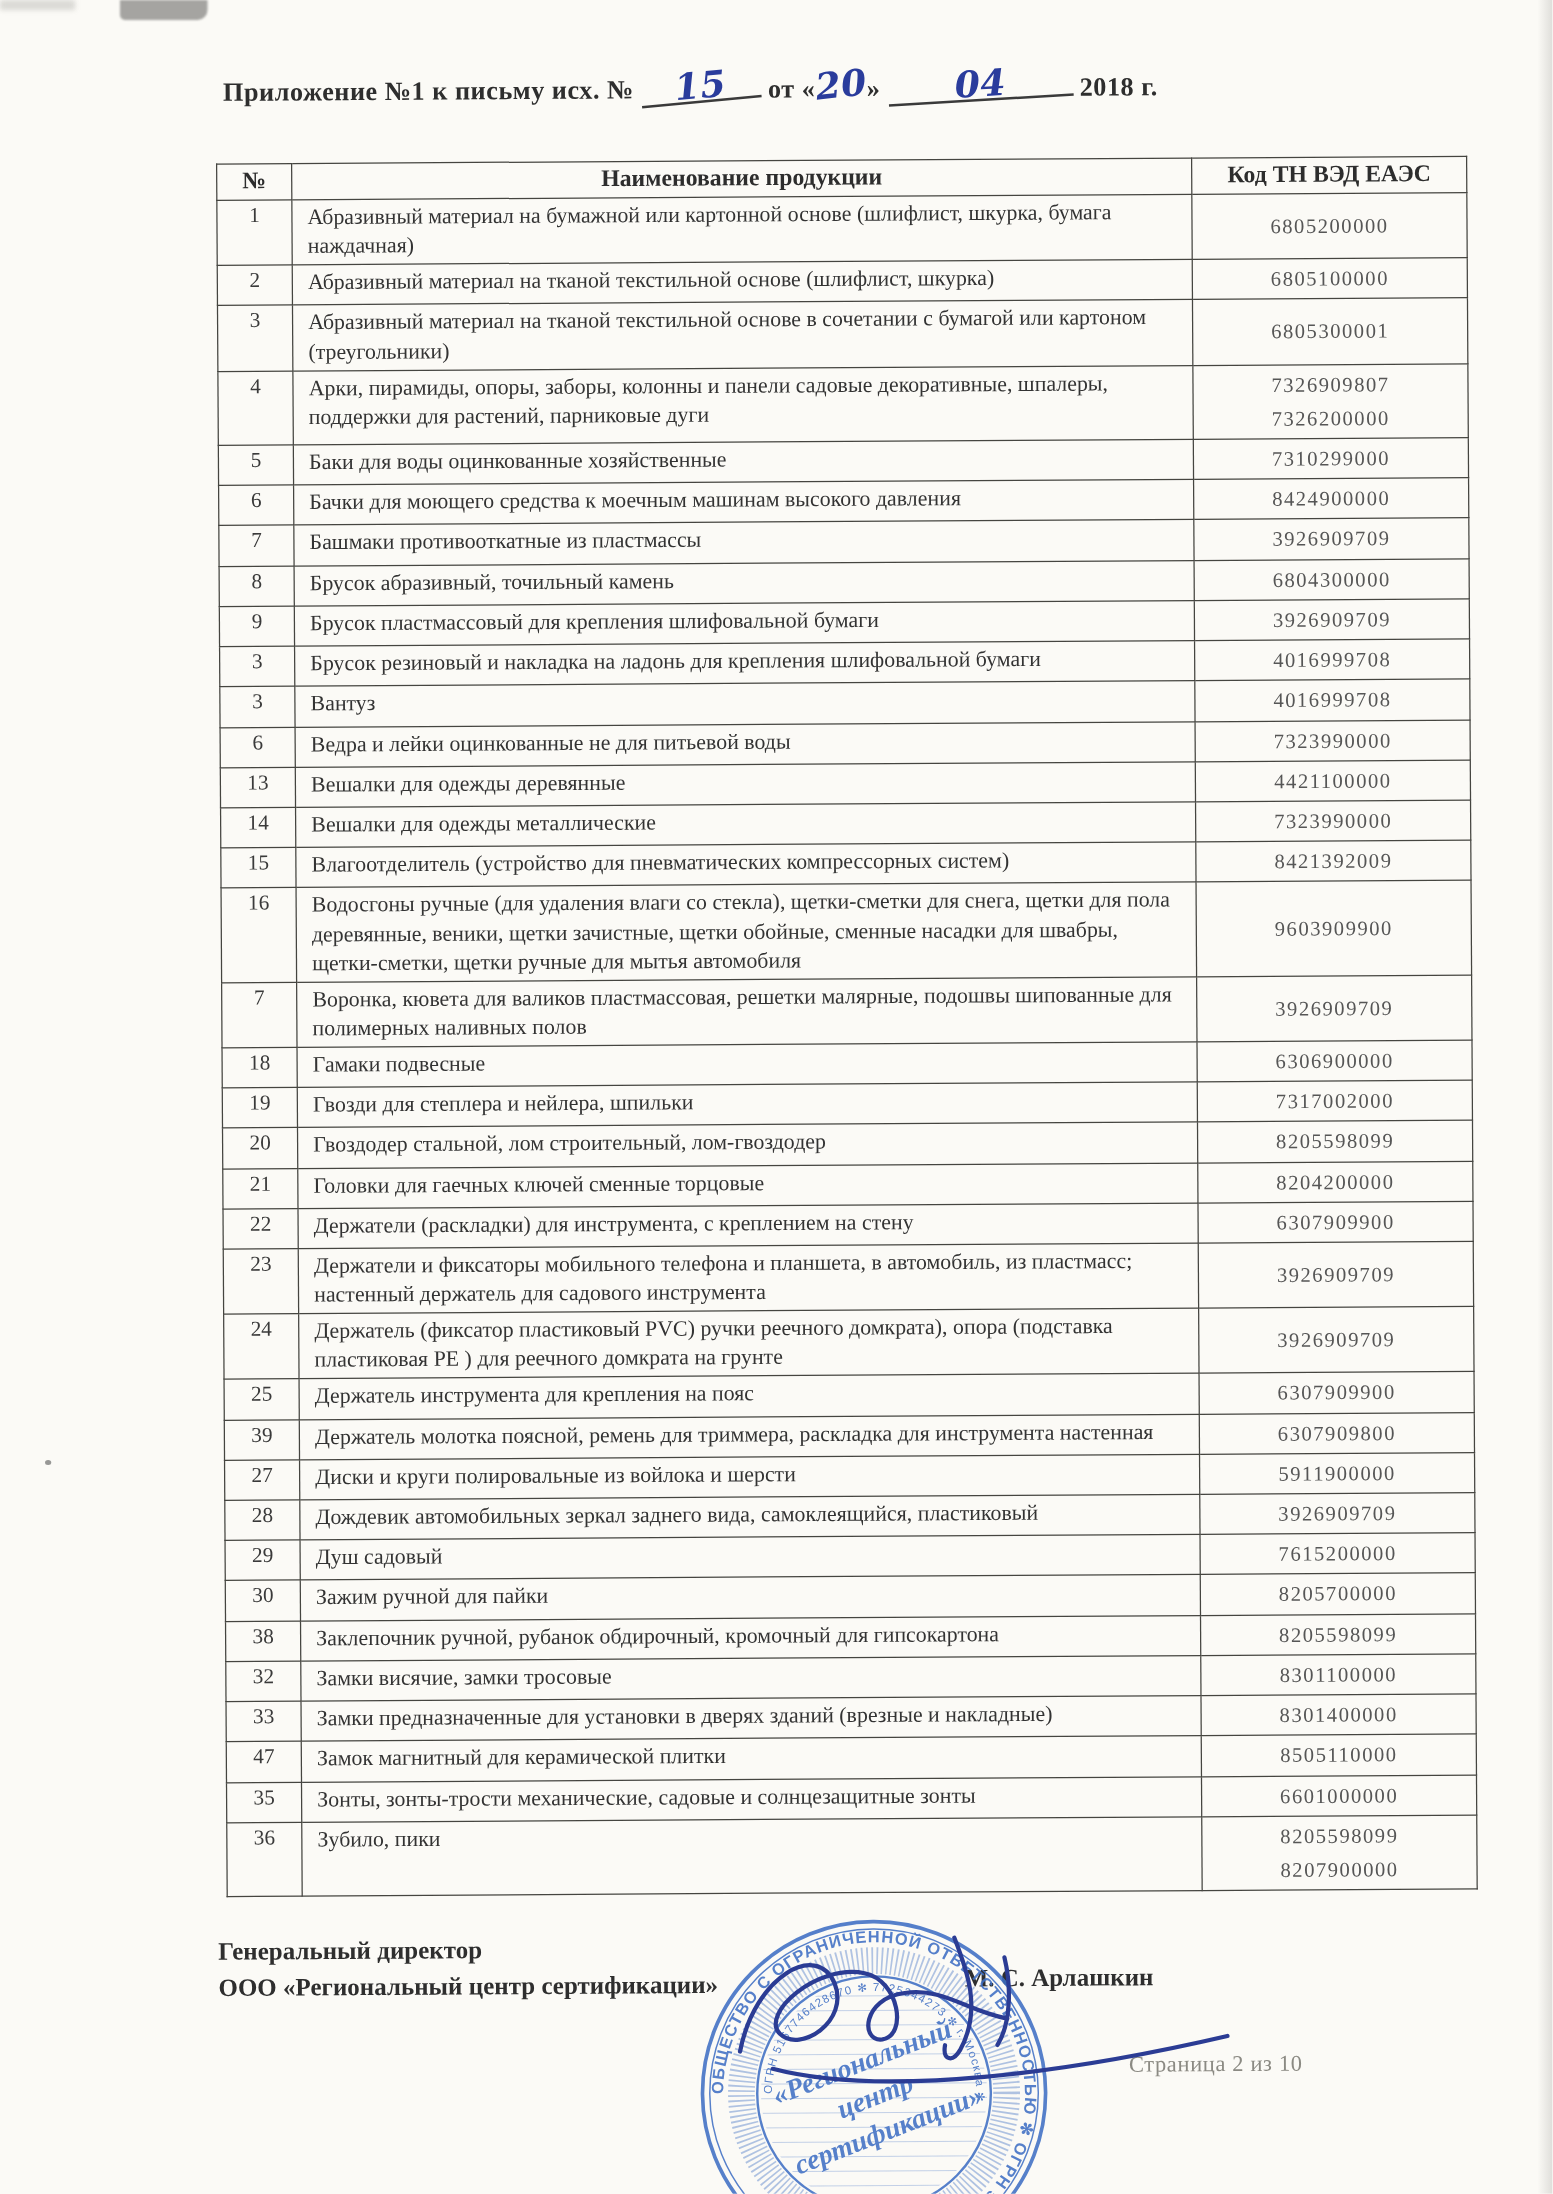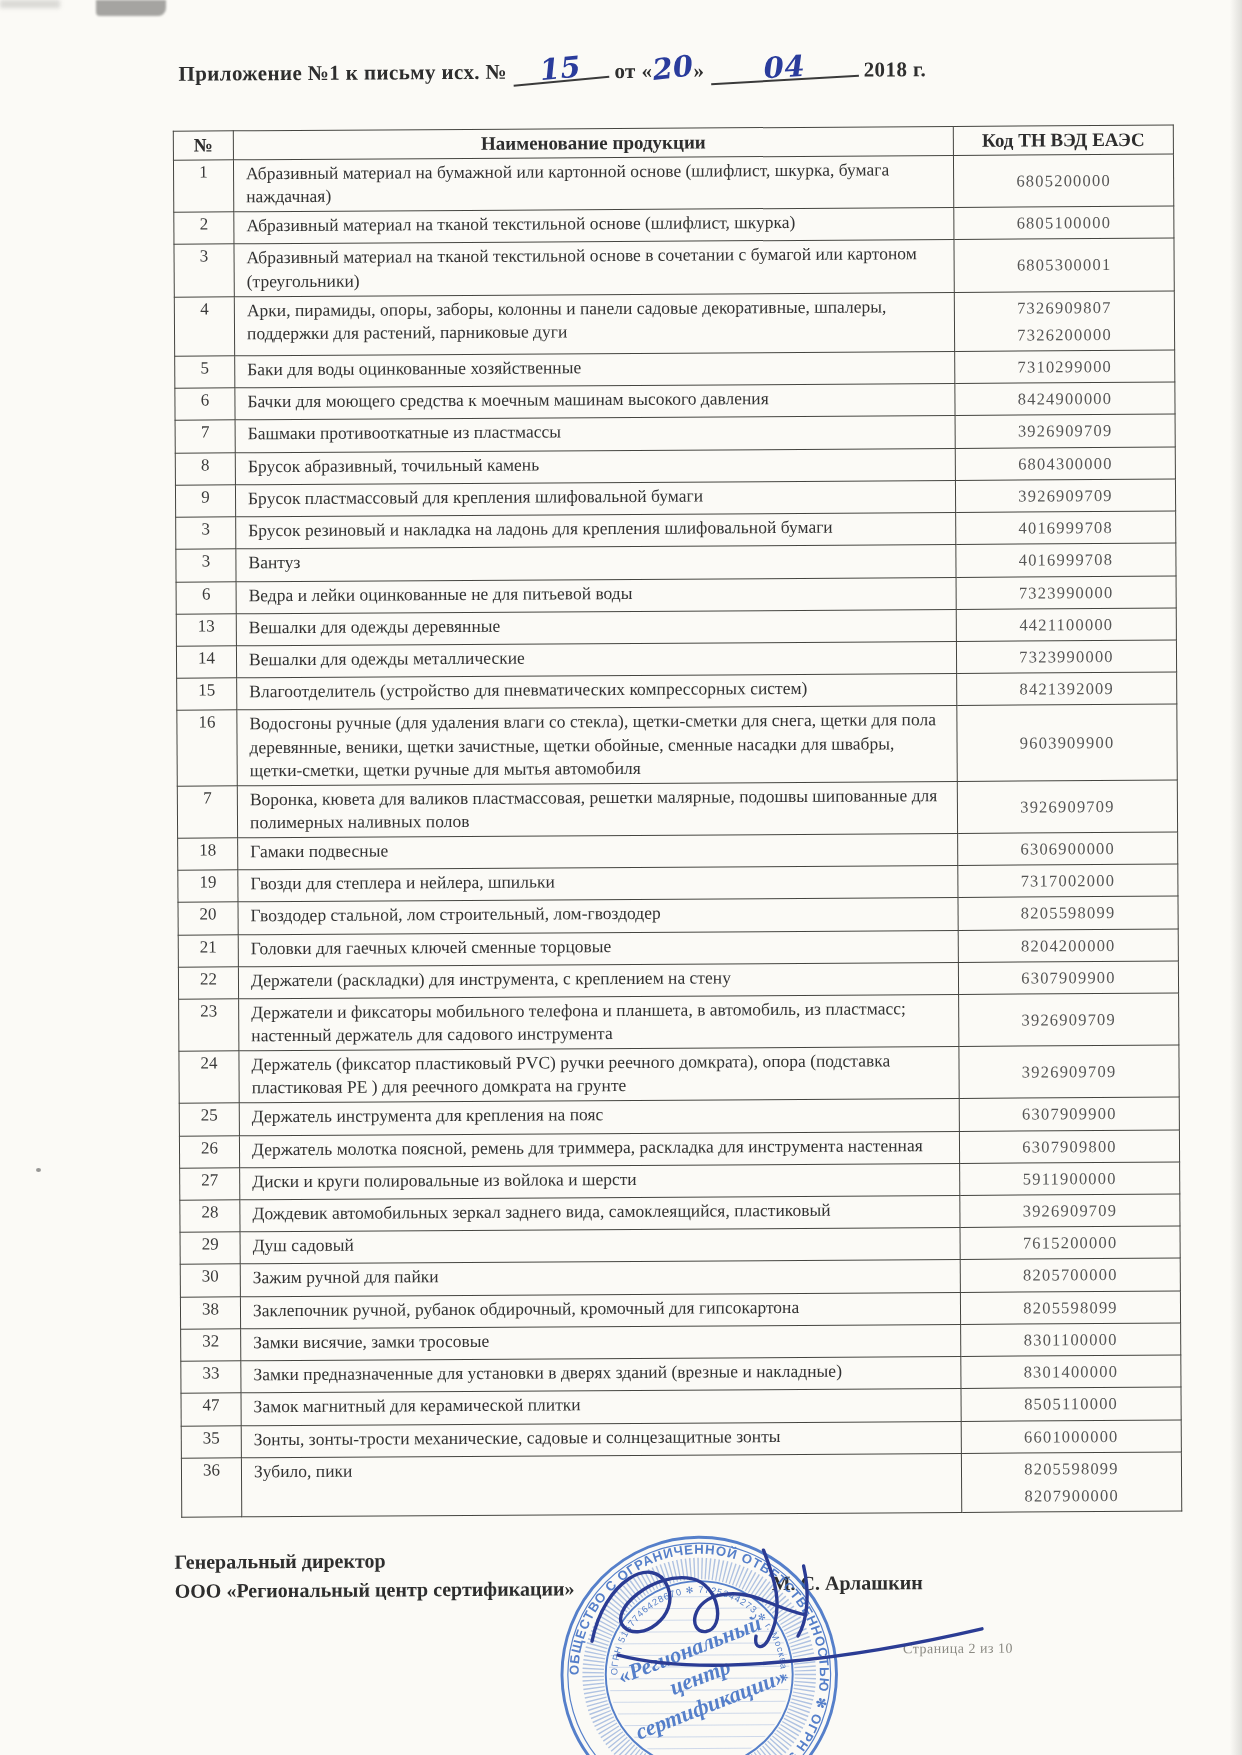--- a/index.html
+++ b/index.html
@@ -89,21 +89,21 @@
   .exec-block{
     position:absolute;left:165px;top:4px;
     font-size:20px;font-weight:bold;color:#2e2e2e;line-height:1.45;
   }
   .signer-name{
     position:absolute;left:762px;top:32px;
     font-size:20px;font-weight:bold;color:#2e2e2e;
   }
   .page-number{
     position:absolute;left:893px;top:102px;
-    font-size:14px;color:#8b8a83;letter-spacing:.5px;
+    font-size:18px;color:#8b8a83;letter-spacing:.5px;
   }
   .stamp-wrap{
     position:absolute;left:543px;top:-12px;width:292px;height:292px;
     opacity:.88;z-index:2;
   }
   .signature-wrap{
     position:absolute;left:548px;top:-4px;width:440px;height:160px;
     z-index:3;
   }
 </style>
@@ -258,21 +258,21 @@
       <td class="c-no">24</td>
       <td class="c-name">Держатель (фиксатор пластиковый PVC) ручки реечного домкрата), опора (подставка пластиковая РЕ ) для реечного домкрата на грунте</td>
       <td class="c-code">3926909709</td>
     </tr>
         <tr>
       <td class="c-no">25</td>
       <td class="c-name">Держатель инструмента для крепления на пояс</td>
       <td class="c-code">6307909900</td>
     </tr>
         <tr>
-      <td class="c-no">26</td>
+      <td class="c-no">39</td>
       <td class="c-name">Держатель молотка поясной, ремень для триммера, раскладка для инструмента настенная</td>
       <td class="c-code">6307909800</td>
     </tr>
         <tr>
       <td class="c-no">27</td>
       <td class="c-name">Диски и круги полировальные из войлока и шерсти</td>
       <td class="c-code">5911900000</td>
     </tr>
         <tr>
       <td class="c-no">28</td>

